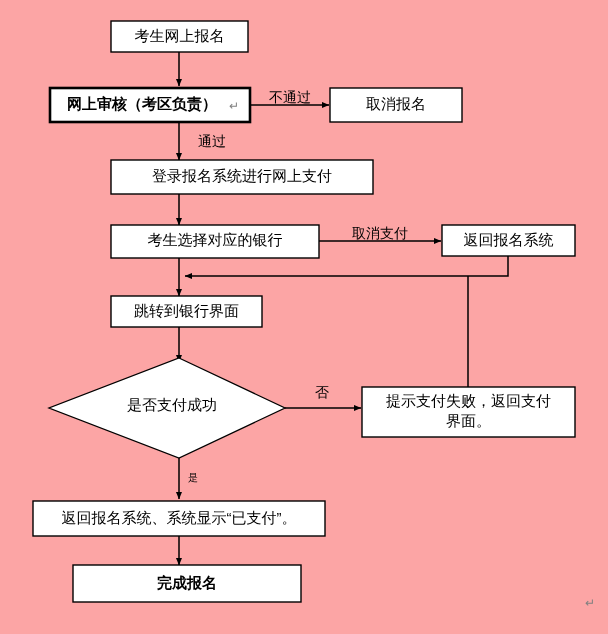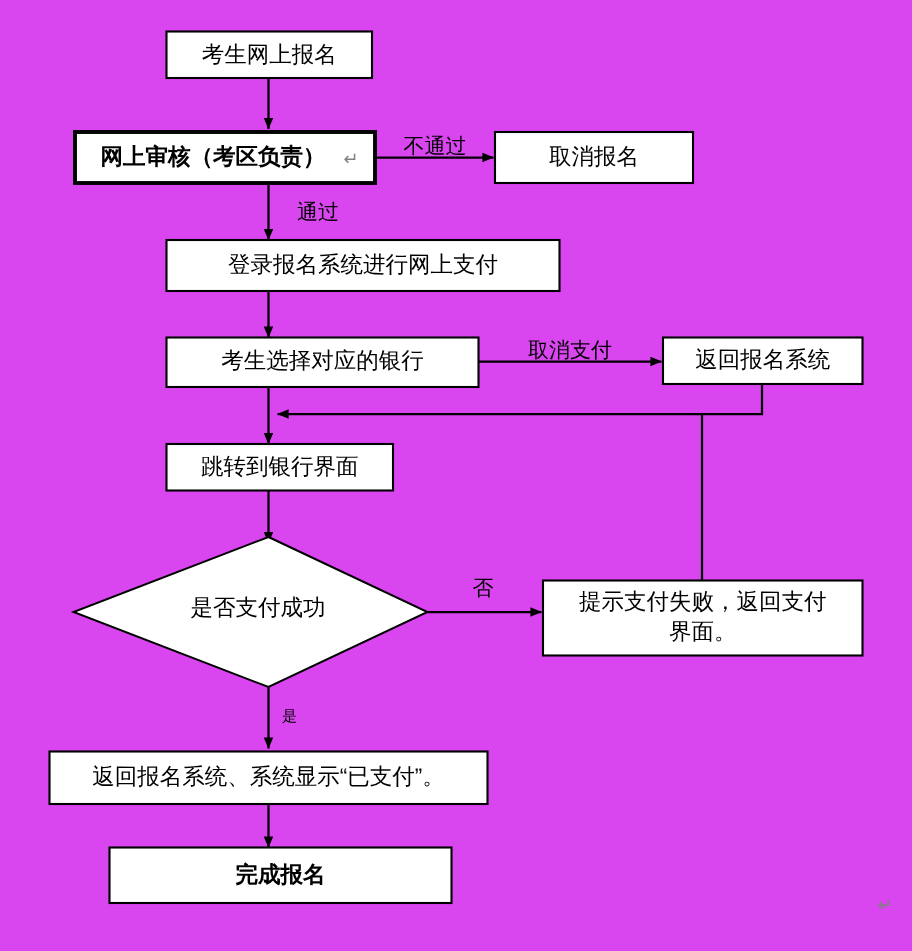--- a/index.html
+++ b/index.html
@@ -10,21 +10,21 @@
   body {
     width: 608px;
     height: 634px;
     overflow: hidden;
     font-family: "Liberation Sans", sans-serif;
   }
   #flow-root {
     position: relative;
     width: 608px;
     height: 634px;
-    background: #d946ef;
+    background: #fca5a5;
   }
   svg#flow-svg {
     position: absolute;
     left: 0;
     top: 0;
     width: 608px;
     height: 634px;
     display: block;
   }
   .node-rect {

